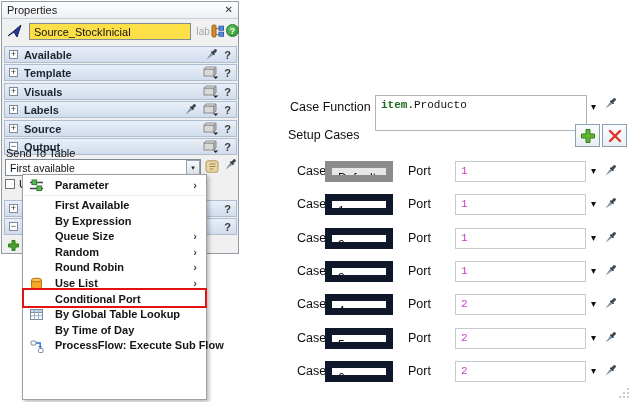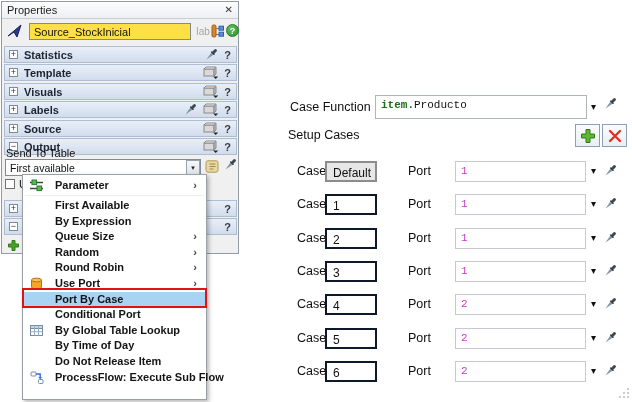--- a/index.html
+++ b/index.html
@@ -77,37 +77,37 @@
     display:flex;align-items:center;justify-content:center;}
   .mi-sub{position:absolute;right:9px;top:0;font-size:11px;color:#444;}
   .menu-sep{height:1px;background:#ececec;margin:1px 2px 2px 2px;}
   .red-annot{
     position:absolute;left:22px;top:288px;width:185px;height:20px;box-sizing:border-box;
     border:2px solid var(--red);z-index:9;pointer-events:none;
   }
   
   .r-label{position:absolute;font-size:12.5px;color:#0f0f0f;}
   .cf-field{
-    position:absolute;left:375px;top:95px;width:212px;height:24px;box-sizing:border-box;
+    position:absolute;left:375px;top:95px;width:212px;height:36px;box-sizing:border-box;
     background:#fff;border:1px solid #aeb4ba;padding:3px 5px;
     font-family:"Liberation Mono","DejaVu Sans Mono",monospace;font-size:11px;color:#111;
     white-space:nowrap;overflow:hidden;
   }
   .cf-field .kw{font-weight:bold;color:var(--kw);}
   .dd-arrow{position:absolute;font-size:10px;color:#111;line-height:10px;}
   .tool-btn{
     position:absolute;width:25px;height:23px;box-sizing:border-box;
     border:1px solid #8ba0b4;background:linear-gradient(#fafcfe,#e9eff5);
     display:flex;align-items:center;justify-content:center;
   }
   .case-row{position:absolute;left:0;width:632px;height:22px;}
   .case-lbl{position:absolute;left:297px;top:3px;font-size:12.5px;color:#0f0f0f;text-align:center;}
   .case-field{
-    position:absolute;left:325px;top:0;width:52px;height:21px;box-sizing:border-box;
-    background:#fff;border:2px solid #0f172a;font-size:12px;color:#111;padding:3px 6px;
+    position:absolute;left:325px;top:0;width:68px;height:21px;box-sizing:border-box;
+    background:#fff;border:7px solid #0f172a;font-size:12px;color:#111;padding:3px 6px;
     white-space:nowrap;overflow:hidden;
   }
   .case-row.ro .case-field{background:#e7e7e7;border-color:#8c8c8c;}
   .port-lbl{position:absolute;left:408px;top:3px;font-size:12.5px;color:#0f0f0f;}
   .port-field{
     position:absolute;left:455px;top:0;width:131px;height:21px;box-sizing:border-box;
     background:#fff;border:1px solid #c6cacf;
     font-family:"Liberation Mono","DejaVu Sans Mono",monospace;font-size:11px;
     color:var(--magenta);padding:3px 5px;white-space:nowrap;overflow:hidden;
   }
@@ -138,21 +138,21 @@
       <path d="M5 4.5 H8 M5 10.5 H8" stroke="#777" stroke-width="1"></path>
       <rect x="8" y="2.2" width="4.5" height="4" fill="#5b8dd9" stroke="#2f5fa8"></rect>
       <rect x="8" y="8.2" width="4.5" height="4" fill="#5b8dd9" stroke="#2f5fa8"></rect>
     </svg>
   </span>
   <span class="help-badge">?</span>
 
   <div>
   <div class="sec" style="top: 44px;">
     <span class="exp">+</span>
-    <span>Statistics</span>
+    <span>Available</span>
     <span class="icons">
           <span>
             <svg width="15" height="15" viewBox="0 0 15 15">
               <g transform="rotate(45 7.5 7.5)">
                 <rect x="6" y="0.5" width="3" height="4.5" rx="1.4" fill="#3f4750"></rect>
                 <rect x="5.2" y="4.6" width="4.6" height="1.8" rx="0.9" fill="#2f363d"></rect>
                 <path d="M6 6.4 h3 L7.5 14.5 Z" fill="#7d93a6"></path>
               </g>
             </svg>
           </span>
@@ -339,29 +339,24 @@
     <span class="mi-sub">›</span>
   </div>
 
   <div class="menu-item">
     <span class="mi-icon">
         <svg width="13" height="13" viewBox="0 0 13 13">
           <path d="M1.5 3 v7 c0 1.1 2.2 2 5 2 s5 -0.9 5 -2 V3" fill="#f5a623" stroke="#b77312"></path>
           <ellipse cx="6.5" cy="3" rx="5" ry="1.9" fill="#ffc04d" stroke="#b77312"></ellipse>
         </svg>
       </span>
-    <span>Use Port</span>
+    <span>Use List</span>
     <span class="mi-sub">›</span>
   </div>
 
-  <div class="menu-item hl">
-    
-    <span>Port By Case</span>
-    
-  </div>
 
   <div class="menu-item">
     
     <span>Conditional Port</span>
     
   </div>
 
   <div class="menu-item">
     <span class="mi-icon">
         <svg width="13" height="11" viewBox="0 0 13 11">
@@ -374,25 +369,20 @@
     
   </div>
 
 
   <div class="menu-item">
     
     <span>By Time of Day</span>
     
   </div>
 
-  <div class="menu-item">
-    
-    <span>Do Not Release Item</span>
-    
-  </div>
 
   <div class="menu-item">
     <span class="mi-icon">
         <svg width="14" height="13" viewBox="0 0 14 13">
           <rect x="1" y="1" width="5" height="4" rx="1" fill="#fff" stroke="#7a8aa0"></rect>
           <rect x="8.5" y="8.5" width="4.5" height="4" rx="1" fill="#fff" stroke="#7a8aa0"></rect>
           <path d="M6 3 h4.2 v3.2" fill="none" stroke="#2f6fd0" stroke-width="1.4"></path>
           <path d="M8.4 6 h3.6 l-1.8 2.6 z" fill="#2f6fd0"></path>
         </svg>
       </span>

